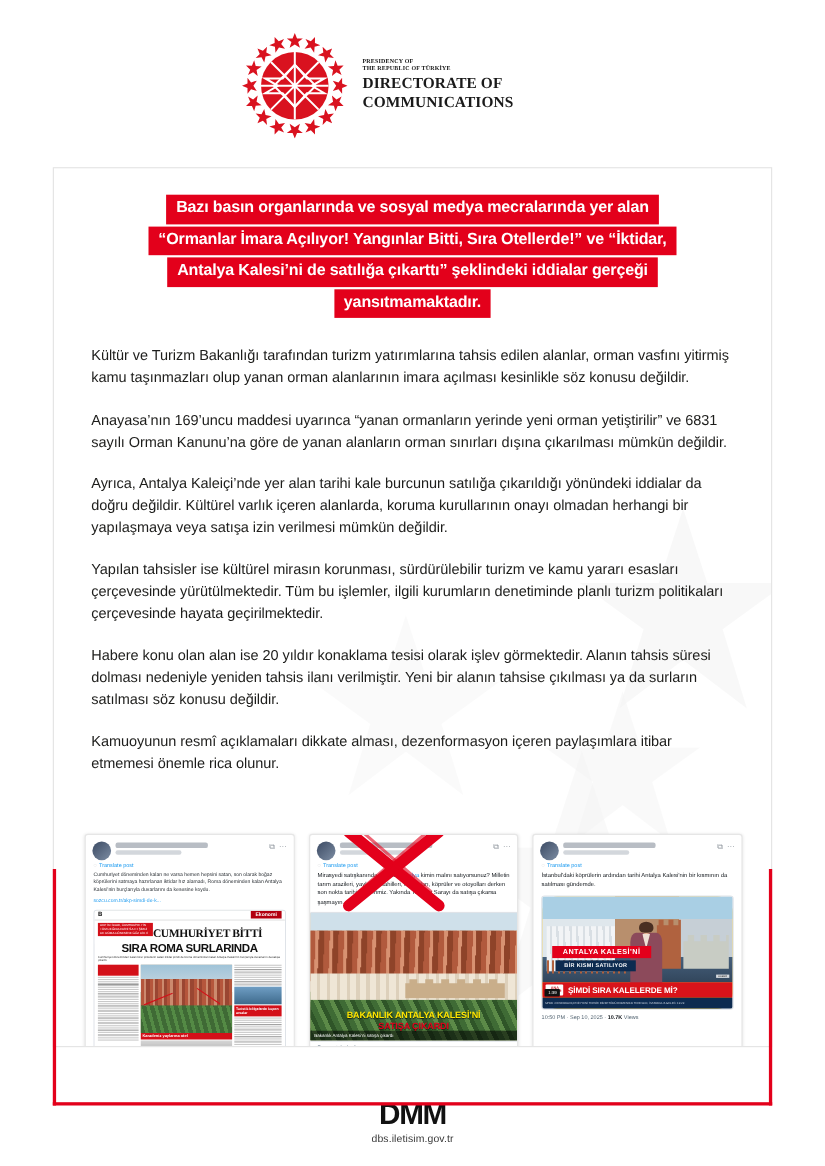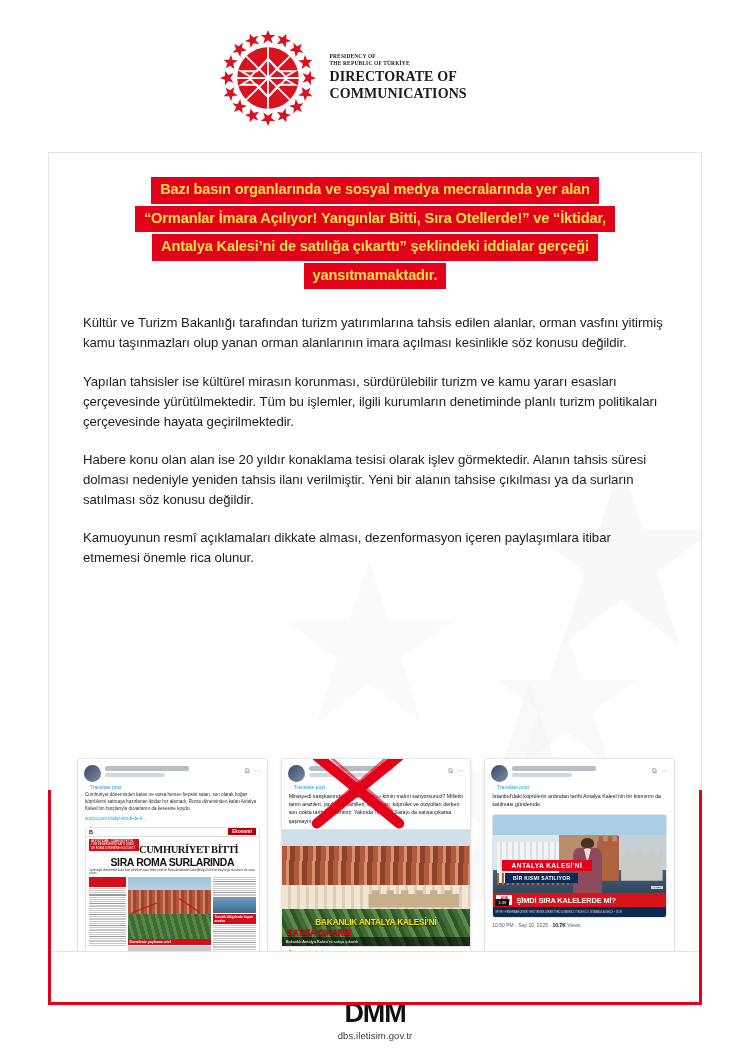--- a/index.html
+++ b/index.html
@@ -68,21 +68,21 @@
     height: 3px; background: #e3001b; z-index: 6;
   }
 
   
   .banner {
     position: relative; margin: 24px 26px 0 26px;
     text-align: center; z-index: 3;
   }
   .banner .ln {
     display: inline-block;
-    background: #e3001b; color: #fde047;
+    background: #e3001b; color: #ffffff;
     font-weight: 700; font-size: 14.6px; line-height: 1.0;
     padding: 5px 9px 7px 9px;
     letter-spacing: -.15px;
     margin-bottom: 2px;
     white-space: nowrap;
   }
 
   
   .body-copy {
     position: relative; margin: 22px 34px 0 34px; z-index: 3;
@@ -220,21 +220,21 @@
     position:absolute; left:0; right:0; bottom:0; height:32%;
     background: repeating-linear-gradient(65deg,#3f6b35 0 5px,#5c8a48 5px 9px,#2f5528 9px 13px);
   }
   .ant-cap1 {
     position:absolute; left:3%; right:3%; bottom:16%;
     color:#ffe600; font-size:8.2px; font-weight:700; text-align:center;
     letter-spacing:-.1px; text-shadow: 0 1px 1px rgba(0,0,0,.75);
   }
   .ant-cap2 {
     position:absolute; left:3%; right:3%; bottom:8%;
-    color:#e3001b; font-size:8.2px; font-weight:700; 
+    color:#e3001b; font-size:8.2px; font-weight:700; text-align:center;
     letter-spacing:-.1px; text-shadow: 0 1px 1px rgba(0,0,0,.6);
   }
   .ant-cap3 {
     position:absolute; left:0; bottom:0; right:0;
     background:rgba(0,0,0,.55); color:#fff; font-size:4.1px;
     padding:2px 4px;
   }
   .redx {
     position:absolute; left:20px; top:-14px; width:112px; height:88px;
     z-index: 5; pointer-events:none;
@@ -406,20 +406,22 @@
 
     <div class="banner">
       <div class="ln">Bazı basın organlarında ve sosyal medya mecralarında yer alan</div><br>
       <div class="ln">“Ormanlar İmara Açılıyor! Yangınlar Bitti, Sıra Otellerde!” ve “İktidar,</div><br>
       <div class="ln">Antalya Kalesi’ni de satılığa çıkarttı” şeklindeki iddialar gerçeği</div><br>
       <div class="ln">yansıtmamaktadır.</div>
     </div>
 
     <div class="body-copy">
       <p>Kültür ve Turizm Bakanlığı tarafından turizm yatırımlarına tahsis edilen alanlar, orman vasfını yitirmiş kamu taşınmazları olup yanan orman alanlarının imara açılması kesinlikle söz konusu değildir.</p>
+      <p>Anayasa’nın 169’uncu maddesi uyarınca “yanan ormanların yerinde yeni orman yetiştirilir” ve 6831 sayılı Orman Kanunu’na göre de yanan alanların orman sınırları dışına çıkarılması mümkün değildir.</p>
+      <p>Ayrıca, Antalya Kaleiçi’nde yer alan tarihi kale burcunun satılığa çıkarıldığı yönündeki iddialar da doğru değildir. Kültürel varlık içeren alanlarda, koruma kurullarının onayı olmadan herhangi bir yapılaşmaya veya satışa izin verilmesi mümkün değildir.</p>
       <p>Yapılan tahsisler ise kültürel mirasın korunması, sürdürülebilir turizm ve kamu yararı esasları çerçevesinde yürütülmektedir. Tüm bu işlemler, ilgili kurumların denetiminde planlı turizm politikaları çerçevesinde hayata geçirilmektedir.</p>
       <p>Habere konu olan alan ise 20 yıldır konaklama tesisi olarak işlev görmektedir. Alanın tahsis süresi dolması nedeniyle yeniden tahsis ilanı verilmiştir. Yeni bir alanın tahsise çıkılması ya da surların satılması söz konusu değildir.</p>
       <p>Kamuoyunun resmî açıklamaları dikkate alması, dezenformasyon içeren paylaşımlara itibar etmemesi önemle rica olunur.</p>
     </div>
 
     <div class="cards-row">
 
       <div class="tw">
         <div class="tw-head">
           <div class="tw-avatar"></div>

